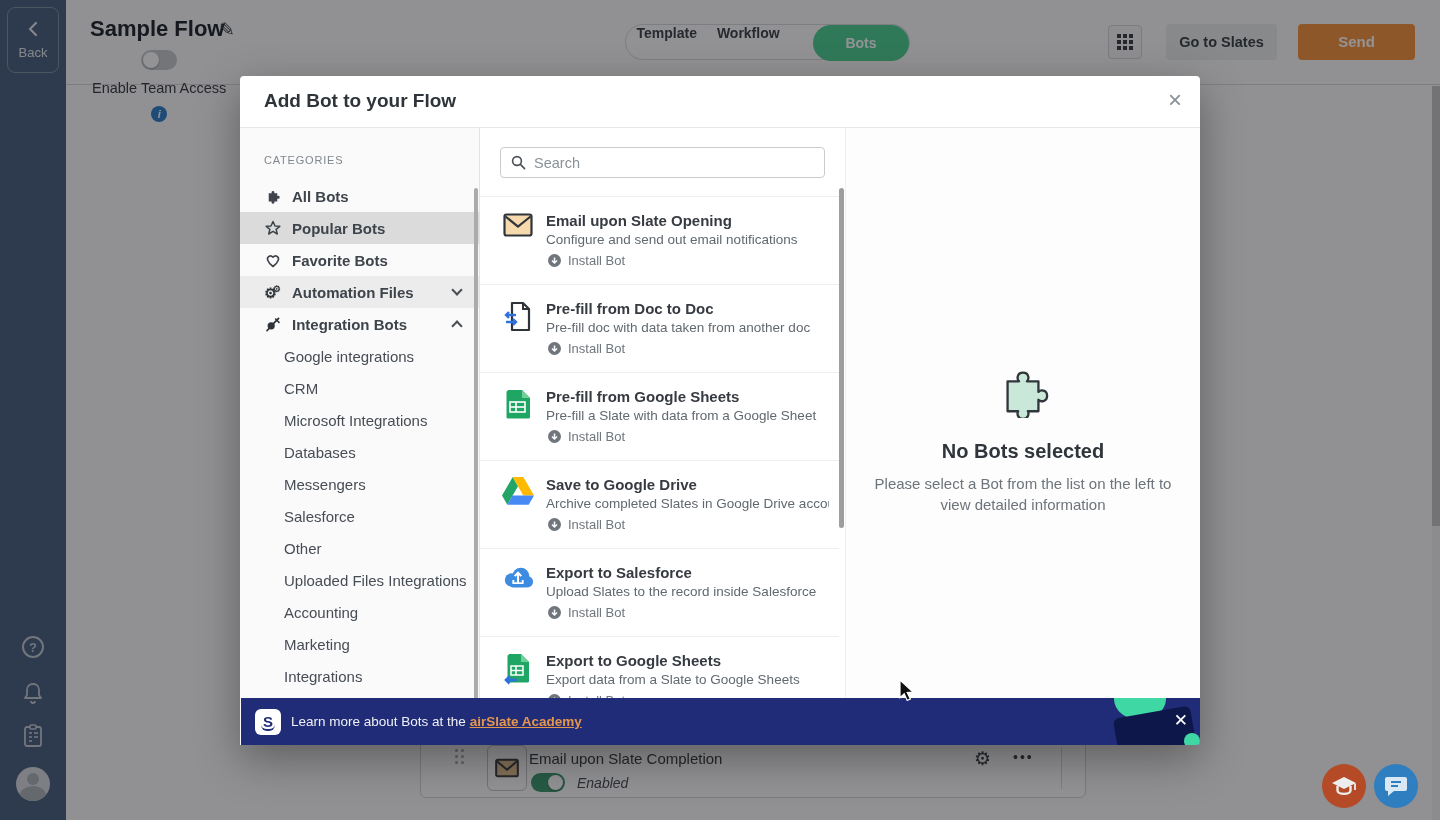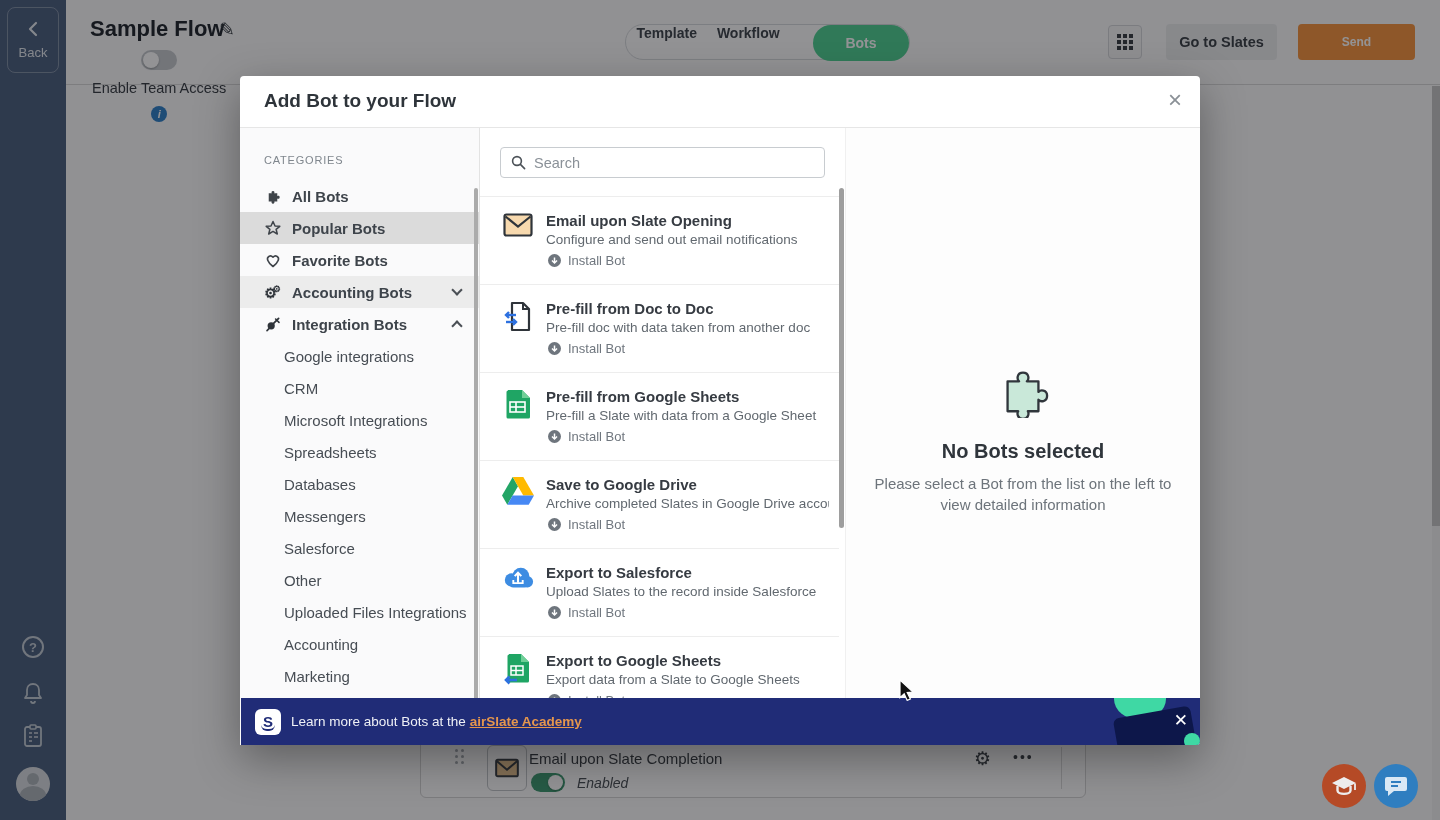--- a/index.html
+++ b/index.html
@@ -28,21 +28,21 @@
   .team-row .lbl { font-size:14.5px; color:#383E44; }
   .info-ic { width:16px; height:16px; border-radius:50%; background:#2F80C8; color:#FFF; font-size:11px; font-weight:700; display:flex; align-items:center; justify-content:center; font-style:italic; cursor:pointer; }
 
   .tabs { position:absolute; left:625px; top:24px; width:285px; height:36px; border:1px solid #D7DADD; border-radius:18px; background:#FDFDFD; display:flex; align-items:flex-start; }
   .tab { font-size:14px; font-weight:600; color:#3E444B; flex:1; text-align:center; cursor:pointer; }
   .tab.pill { position:absolute; right:0; top:0; width:96px; height:36px; border-radius:18px; background:#4FD092; color:#FFF; line-height:36px; }
   .apps-btn { position:absolute; left:1108px; top:25px; width:34px; height:34px; background:#F6F6F7; border:1px solid #D4D6D9; border-radius:4px; display:flex; align-items:center; justify-content:center; cursor:pointer; }
   .dots9 { display:grid; grid-template-columns:repeat(3,4px); grid-gap:2px; }
   .dots9 i { width:4px; height:4px; background:#3A3F45; }
   .goto-btn { position:absolute; left:1166px; top:24px; width:111px; height:36px; background:#ECEDEE; border-radius:4px; color:#3A4046; font-size:14.5px; font-weight:600; text-align:center; line-height:36px; cursor:pointer; }
-  .send-btn { position:absolute; left:1298px; top:24px; width:117px; height:36px; background:#F6953F; border-radius:4px; color:#FFFFFF; font-size:12px; font-weight:600; text-align:center; line-height:36px; cursor:pointer; }
+  .send-btn { position:absolute; left:1298px; top:24px; width:117px; height:36px; background:#F6953F; border-radius:4px; color:#FFFFFF; font-size:15px; font-weight:600; text-align:center; line-height:36px; cursor:pointer; }
 
   .pg-scroll { position:absolute; right:0; top:86px; width:8px; bottom:0; background:#F2F2F2; }
   .pg-thumb { position:absolute; right:0; top:0; width:8px; height:440px; background:#C6C6C6; }
 
   
   .flow-card { position:absolute; left:420px; top:736px; width:666px; height:62px; background:#FFF; border:1px solid #D4D4D4; border-radius:6px; }
   .drag-dots { position:absolute; left:34px; top:12px; display:grid; grid-template-columns:repeat(2,3px); grid-gap:3px; cursor:grab; }
   .drag-dots i { width:3px; height:3px; border-radius:50%; background:#A7ACB1; }
   .card-icon-box { position:absolute; left:66px; top:8px; width:40px; height:46px; border:1px solid #C3C6CA; border-radius:6px; display:flex; align-items:center; justify-content:center; }
   .card-title { position:absolute; left:108px; top:13px; font-size:15px; color:#3A3F45; }
@@ -256,42 +256,41 @@
               <path d="M8 13.5 C2.2 9 1 4.8 4.2 3.2 C6.2 2.3 8 4.2 8 4.2 C8 4.2 9.8 2.3 11.8 3.2 C15 4.8 13.8 9 8 13.5 Z" fill="none" stroke="#3F444A" stroke-width="1.6" stroke-linejoin="round"></path>
             </svg>
         </span>
         <span>Favorite Bots</span>
       </div>
 
       <div class="cat-item soft">
         <span class="ic">
             <span style="font-size:14px;line-height:1;color:#2F343A;">⚙<span style="font-size:9px;vertical-align:6px;margin-left:-4px;">⚙</span></span>
           </span>
-        <span>Accounting Bots</span>
+        <span>Automation Files</span>
         <span class="chev down"></span>
       </div>
 
       <div class="cat-item">
         <span class="ic">
           <svg width="16" height="16" viewBox="0 0 16 16">
               <circle cx="6.2" cy="9.8" r="3.6" fill="#2F343A"></circle>
               <line x1="8.6" y1="7.4" x2="13.6" y2="2.4" stroke="#2F343A" stroke-width="1.8" stroke-linecap="round"></line>
               <line x1="10.6" y1="3" x2="12" y2="4.4" stroke="#2F343A" stroke-width="1.6" stroke-linecap="round"></line>
               <line x1="12.6" y1="5" x2="14" y2="6.4" stroke="#2F343A" stroke-width="1.6" stroke-linecap="round"></line>
               <line x1="2" y1="14.6" x2="4" y2="12.6" stroke="#2F343A" stroke-width="1.6" stroke-linecap="round"></line>
             </svg>
         </span>
         <span>Integration Bots</span>
         <span class="chev up"></span>
       </div>
 
       <div class="sub-item">Google integrations</div>
       <div class="sub-item">CRM</div>
       <div class="sub-item">Microsoft Integrations</div>
-      <div class="sub-item">Spreadsheets</div>
       <div class="sub-item">Databases</div>
       <div class="sub-item">Messengers</div>
       <div class="sub-item">Salesforce</div>
       <div class="sub-item">Other</div>
       <div class="sub-item">Uploaded Files Integrations</div>
       <div class="sub-item">Accounting</div>
       <div class="sub-item">Marketing</div>
       <div class="sub-item">Integrations</div>
       <div class="sub-item">NetSuite</div>
 

